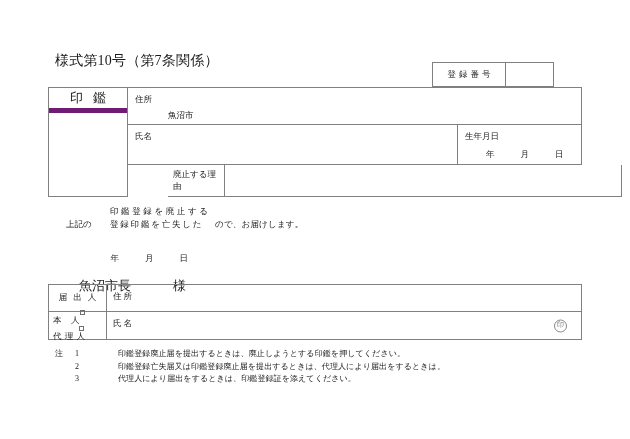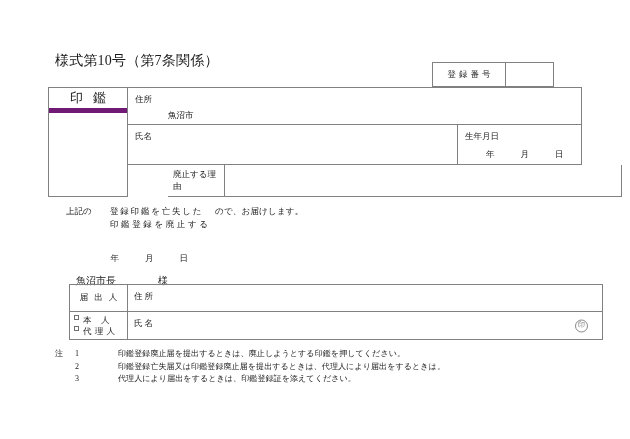--- a/index.html
+++ b/index.html
@@ -225,34 +225,33 @@
     top: 245px;
     font-size: 8.5px;
   }
   .decl-date span { margin-right: 26px; }
   .decl-date span:last-child { margin-right: 0; }
 
   .mayor {
     position: absolute;
     left: 66px;
     top: 266px;
-    font-size: 10px;
+    font-size: 13px;
   }
   .mayor .sama { margin-left: 42px; }
 
   
   .app-table {
     position: absolute;
     left: 48px;
     top: 284px;
     width: 534px;
     height: 56px;
     border: 1px solid #808080;
     box-sizing: border-box;
-    margin-left: 21px;
   }
   .app-row {
     display: flex;
     height: 27px;
     box-sizing: border-box;
   }
   .app-row.first { border-bottom: 1px solid #808080; height: 27px; }
   .app-row.second { height: 27px; }
   .app-left {
     width: 58px;
@@ -270,23 +269,24 @@
     text-indent: 6px;
   }
   .app-left.checks {
     flex-direction: column;
     justify-content: center;
     align-items: flex-start;
     padding-left: 4px;
   }
   .chk-line {
     display: flex;
-    align-items: flex-start;
+    align-items: flex-end;
     line-height: 11px;
     font-size: 8.5px;
+    flex-direction: column;
   }
   .chk {
     display: inline-block;
     width: 5px;
     height: 5px;
     border: 1px solid #707070;
     box-sizing: border-box;
     margin-right: 4px;
   }
   .chk-text { letter-spacing: 4px; }
@@ -384,28 +384,28 @@
       <div class="row-reason">
         <div class="reason-label">廃止する理由</div>
         <div class="reason-value"></div>
       </div>
 
     </div>
   </div>
 
   <div class="decl">
     <div class="decl-row">
+      <span class="decl-prefix"></span>
+      <span class="decl-opt sp3">印鑑登録を廃止する</span>
+      <span class="decl-suffix"></span>
+    </div>
+    <div class="decl-row">
       <span class="decl-prefix">上記の</span>
       <span class="decl-opt sp2">登録印鑑を亡失した</span>
       <span class="decl-suffix">ので、お届けします。</span>
-    </div>
-    <div class="decl-row">
-      <span class="decl-prefix"></span>
-      <span class="decl-opt sp3">印鑑登録を廃止する</span>
-      <span class="decl-suffix"></span>
     </div>
   </div>
 
   <div class="t decl-date">
     <span>年</span><span>月</span><span>日</span>
   </div>
 
   <div class="t mayor">
     <span>魚沼市長</span><span class="sama">様</span>
   </div>

